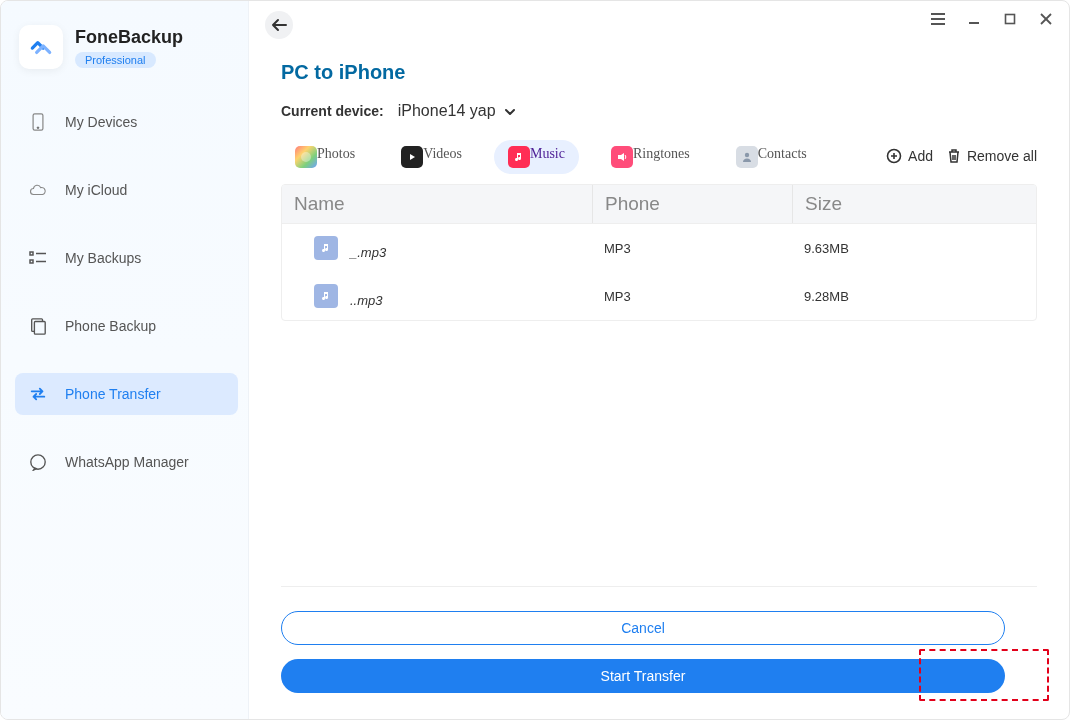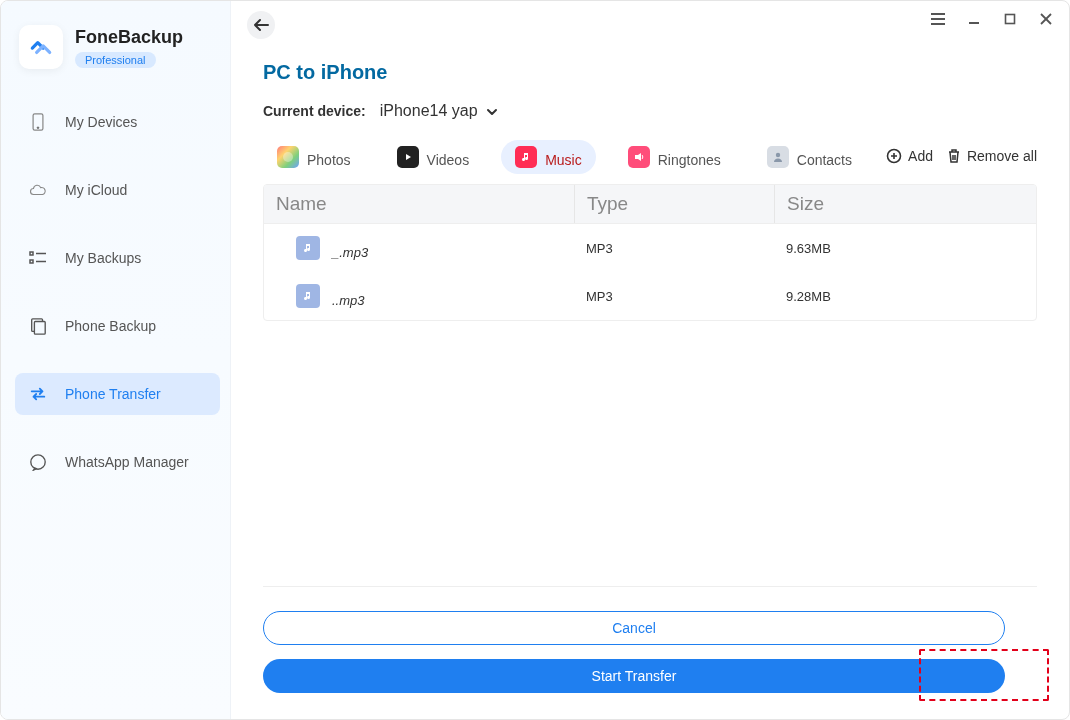--- a/index.html
+++ b/index.html
@@ -14,21 +14,21 @@
     overflow: hidden;
     border: 1px solid #e5e5e5;
     border-radius: 8px;
   }
   .app {
     display: flex;
     height: 100%;
   }
   
   .sidebar {
-    width: 230px;
+    width: 248px;
     background: linear-gradient(180deg, #f5faff 0%, #f9fcff 100%);
     padding: 18px 10px 10px 10px;
     border-right: 1px solid #eef2f7;
     text-align: right;
   }
   .brand {
     display: flex;
     align-items: center;
     gap: 12px;
     padding: 6px 8px 14px 8px;
@@ -127,31 +127,32 @@
     margin-bottom: 10px;
   }
   .cat-tabs {
     display: flex;
     align-items: center;
     gap: 18px;
     flex: 1;
   }
   .cat-tab {
     display: flex;
-    align-items: flex-end;
-    gap: 8px;
+    align-items: flex-start;
+    gap: 0;
     padding: 6px 14px;
     border-radius: 18px;
     cursor: pointer;
     font-size: 14px;
     color: #555;
+    font-family: Liberation Serif, serif;
   }
   .cat-tab.active {
     background: #e8f0ff;
-    color: #b91c1c;
+    color: #4c1d95;
   }
   .cat-icon {
     width: 22px; height: 22px; border-radius: 5px;
     display: flex; align-items: center; justify-content: center;
     font-size: 12px; color: #fff;
   }
   .tool-actions { display: flex; align-items: center; gap: 14px; }
   .tool-btn { display: flex; align-items: flex-start; gap: 6px; cursor: pointer; font-size: 14px; color: #333; }
 
   .table {
@@ -406,21 +407,21 @@
                 </svg>
             </span>
             <span>Remove all</span>
           </div>
         </div>
       </div>
 
       <div class="table">
         <div class="thead">
           <div class="th col-name">Name</div>
-          <div class="th col-type">Type</div>
+          <div class="th col-type">Phone</div>
           <div class="th col-size">Size</div>
         </div>
         <div class="tbody">
           <div class="trow">
             <div class="td col-name">
               <div class="file-name-cell">
                 <span class="file-icon">
                   <svg width="12" height="12" viewBox="0 0 12 12" fill="#fff">
                       <path d="M8 2v5.5a1.5 1.5 0 11-1-1.4V4H5v4.5A1.5 1.5 0 114 7.1V2h4z"></path>
                     </svg>

